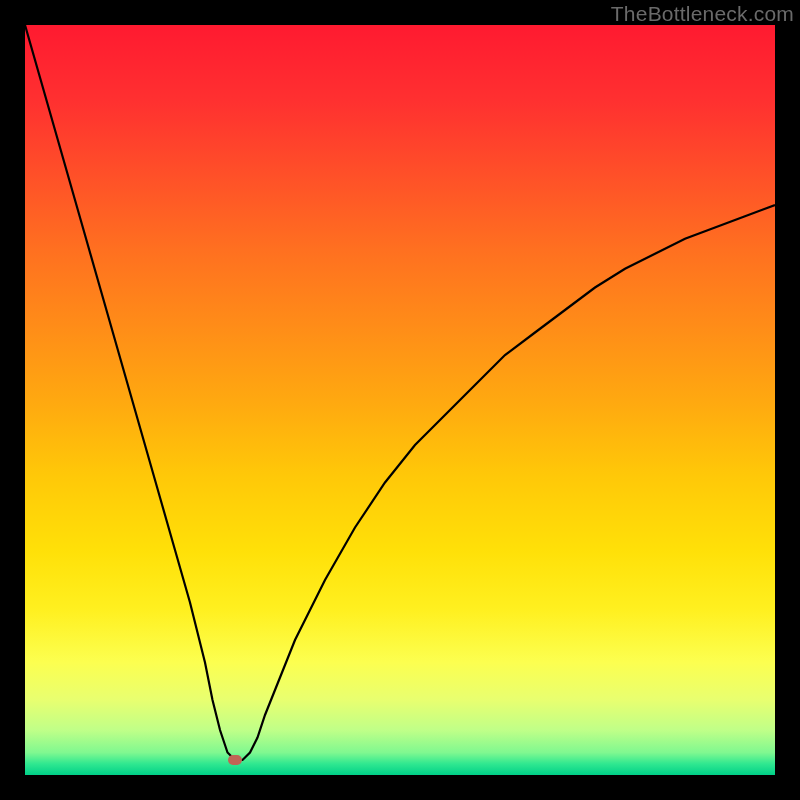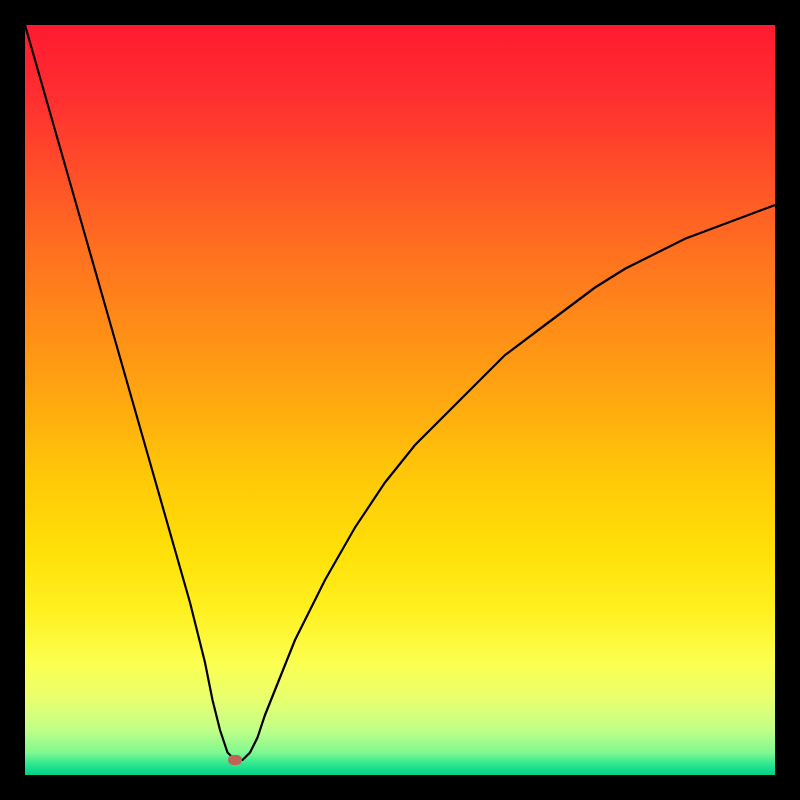--- a/index.html
+++ b/index.html
@@ -52,20 +52,21 @@
     position: absolute;
     width: 14px;
     height: 10px;
     border-radius: 5px;
   }
 </style>
 </head>
 <body>
 <div class="frame">
 
+  <div class="watermark">TheBottleneck.com</div>
 
   <div class="plot">
     <svg class="gradient" viewBox="0 0 750 750" preserveAspectRatio="none">
       <defs>
         <linearGradient id="grad" x1="0" y1="0" x2="0" y2="1">
             <stop offset="0%" stop-color="#ff1a30"></stop>
             <stop offset="10%" stop-color="#ff3030"></stop>
             <stop offset="20%" stop-color="#ff5028"></stop>
             <stop offset="30%" stop-color="#ff7020"></stop>
             <stop offset="40%" stop-color="#ff8c18"></stop>

